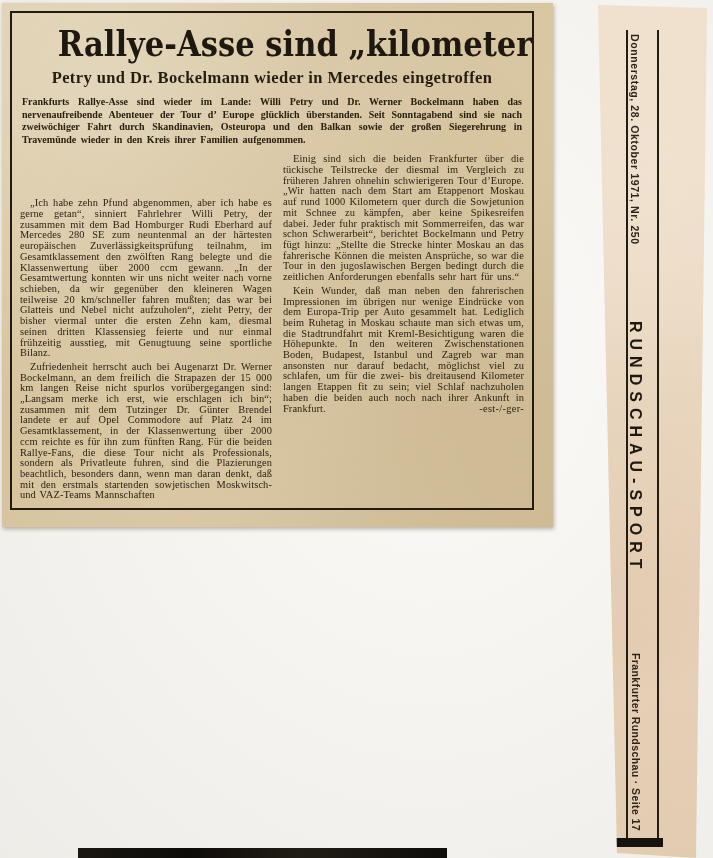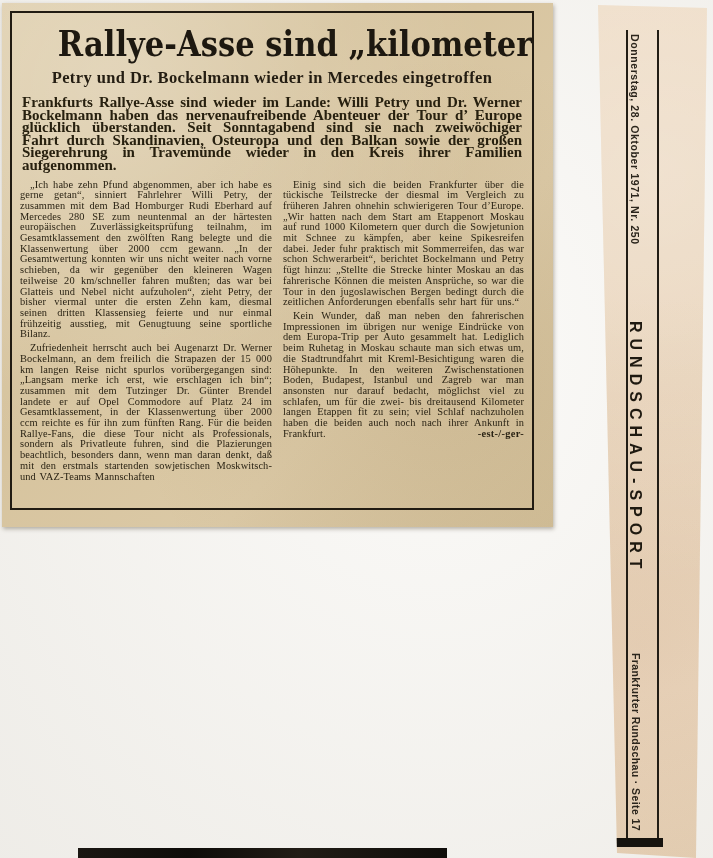--- a/index.html
+++ b/index.html
@@ -35,34 +35,34 @@
     transform:scaleX(0.85);transform-origin:50% 50%;
     white-space:nowrap;color:#1d1810;
   }
   .subtitle{
     text-align:center;margin:5px 0 0 0;
     font-weight:bold;font-size:16.5px;line-height:19px;
     letter-spacing:0.4px;color:#241d12;
   }
   .lead{
     margin:9px 2px 0 2px;
-    font-weight:bold;font-size:15px;line-height:12.6px;
+    font-weight:bold;font-size:10px;line-height:12.6px;
     text-align:justify;word-spacing:2px;color:#27200f;
   }
   .cols{display:flex;gap:11px;margin-top:8px;}
   .col{text-align:justify;}
-  .col-left{width:254px;}
+  .col-left{width:254px;margin-top:44px;}
   .col-right{width:243px;}
   .col p{
     margin:0 0 3px 0;
     font-size:10.4px;line-height:10.7px;
     word-spacing:1.2px;letter-spacing:0.1px;color:#2a2314;
   }
   .col p.indent{text-indent:10px;}
-  .sig{float:right;font-weight:bold;letter-spacing:0.3px;}
+  .sig{float:right;font-weight:normal;letter-spacing:0.3px;}
 
   
   .strip{
     position:absolute;left:594px;top:5px;width:116px;height:853px;
     background:
       radial-gradient(circle at 50% 20%, rgba(255,255,255,0.25), rgba(0,0,0,0) 60%),
       radial-gradient(circle at 40% 75%, rgba(150,100,60,0.10), rgba(0,0,0,0) 55%),
       linear-gradient(170deg,#eedcc6 0%,#e8d3b9 45%,#edd9c1 80%,#e5d0b5 100%);
     clip-path:polygon(4px 0px, 113px 3px, 102px 853px, 23px 848px);
   }

